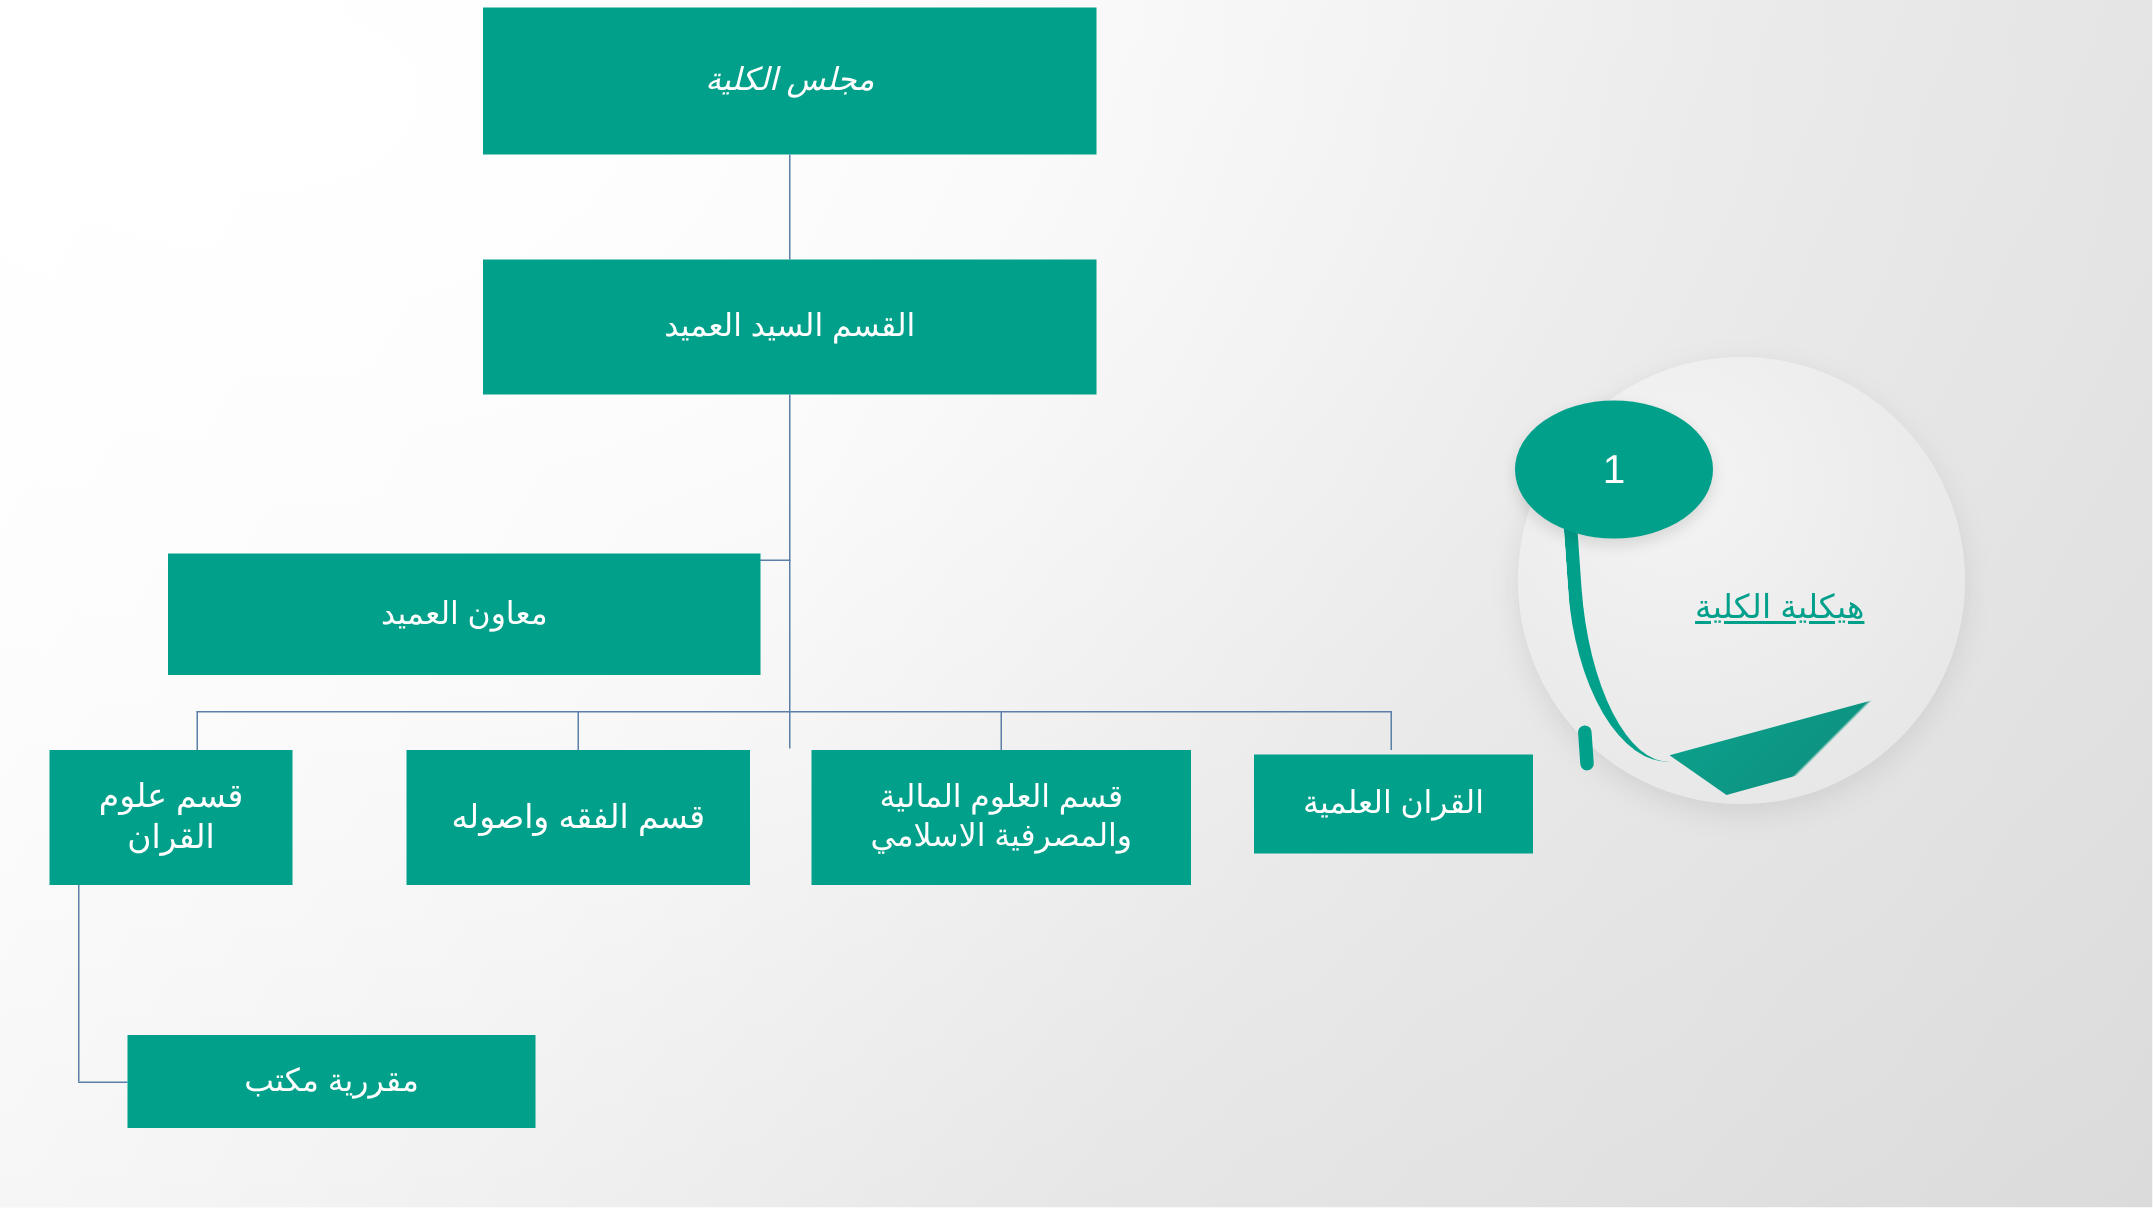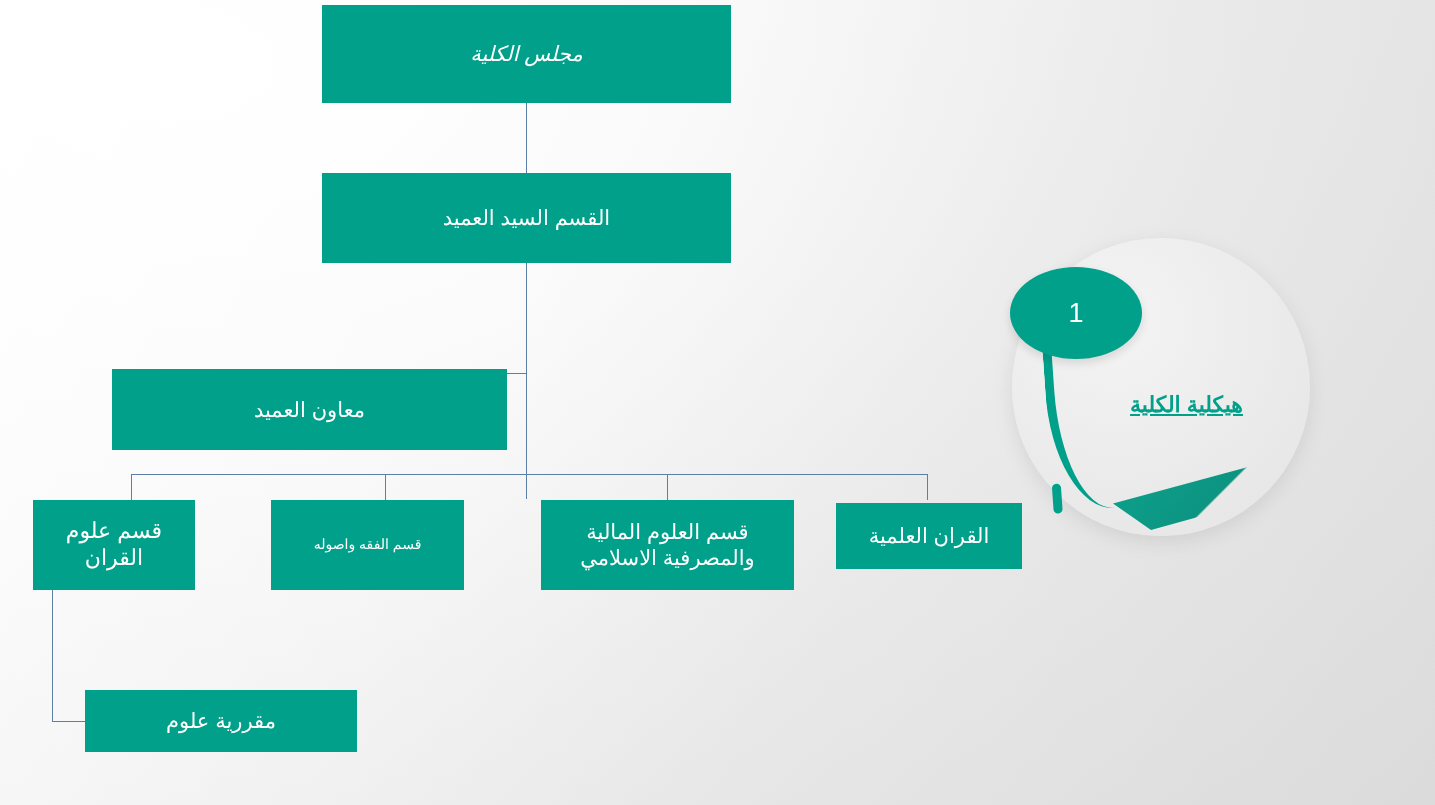--- a/index.html
+++ b/index.html
@@ -109,21 +109,21 @@
     box-shadow: 0 4px 10px rgba(0,0,0,0.12);
   }
   .callout-label {
     position: absolute;
     left: 1089px;
     top: 392px;
     width: 195px;
     text-align: center;
     color: #00a08a;
     font-size: 22px;
-    font-weight: bold;
+    font-weight: normal;
     text-decoration: underline;
   }
 </style>
 </head>
 <body>
 
 <div class="slide">
 
   <div class="chart-layer">
 
@@ -144,27 +144,27 @@
     <div class="connector h" style="left:52px; top:721px; width:33px;"></div>
 
     <div class="node" style="left:322px; top:5px; width:409px; height:98px;font-style:italic;">مجلس الكلية</div>
 
     <div class="node" style="left:322px; top:173px; width:409px; height:90px;">القسم السيد العميد</div>
 
     <div class="node" style="left:112px; top:333px; width:395px; height:81px;margin-top:36px;">معاون العميد</div>
 
     <div class="node" style="left:33px; top:500px; width:162px; height:90px; font-size:22px;">قسم علوم القران</div>
 
-    <div class="node" style="left:271px; top:500px; width:193px; height:90px; font-size:14px;">قسم الفقه واصوله</div>
+    <div class="node" style="left:271px; top:500px; width:229px; height:90px; font-size:22px;">قسم الفقه واصوله</div>
 
     <div class="node" style="left:541px; top:500px; width:253px; height:90px; font-size:21px;">قسم العلوم المالية والمصرفية الاسلامي</div>
 
     <div class="node" style="left:836px; top:503px; width:186px; height:66px; font-size:21px;">القران العلمية</div>
 
-    <div class="node" style="left:85px; top:690px; width:272px; height:62px; font-size:21px;">مقررية علوم</div>
+    <div class="node" style="left:85px; top:690px; width:272px; height:62px; font-size:21px;">مقررية مكتب</div>
   </div>
 
   <div class="decor-layer">
     <div class="callout-circle"></div>
     <div class="callout-swoosh"></div>
     <div class="callout-stem"></div>
     <div class="callout-badge">1</div>
     <div class="callout-label">هيكلية الكلية</div>
   </div>
 

